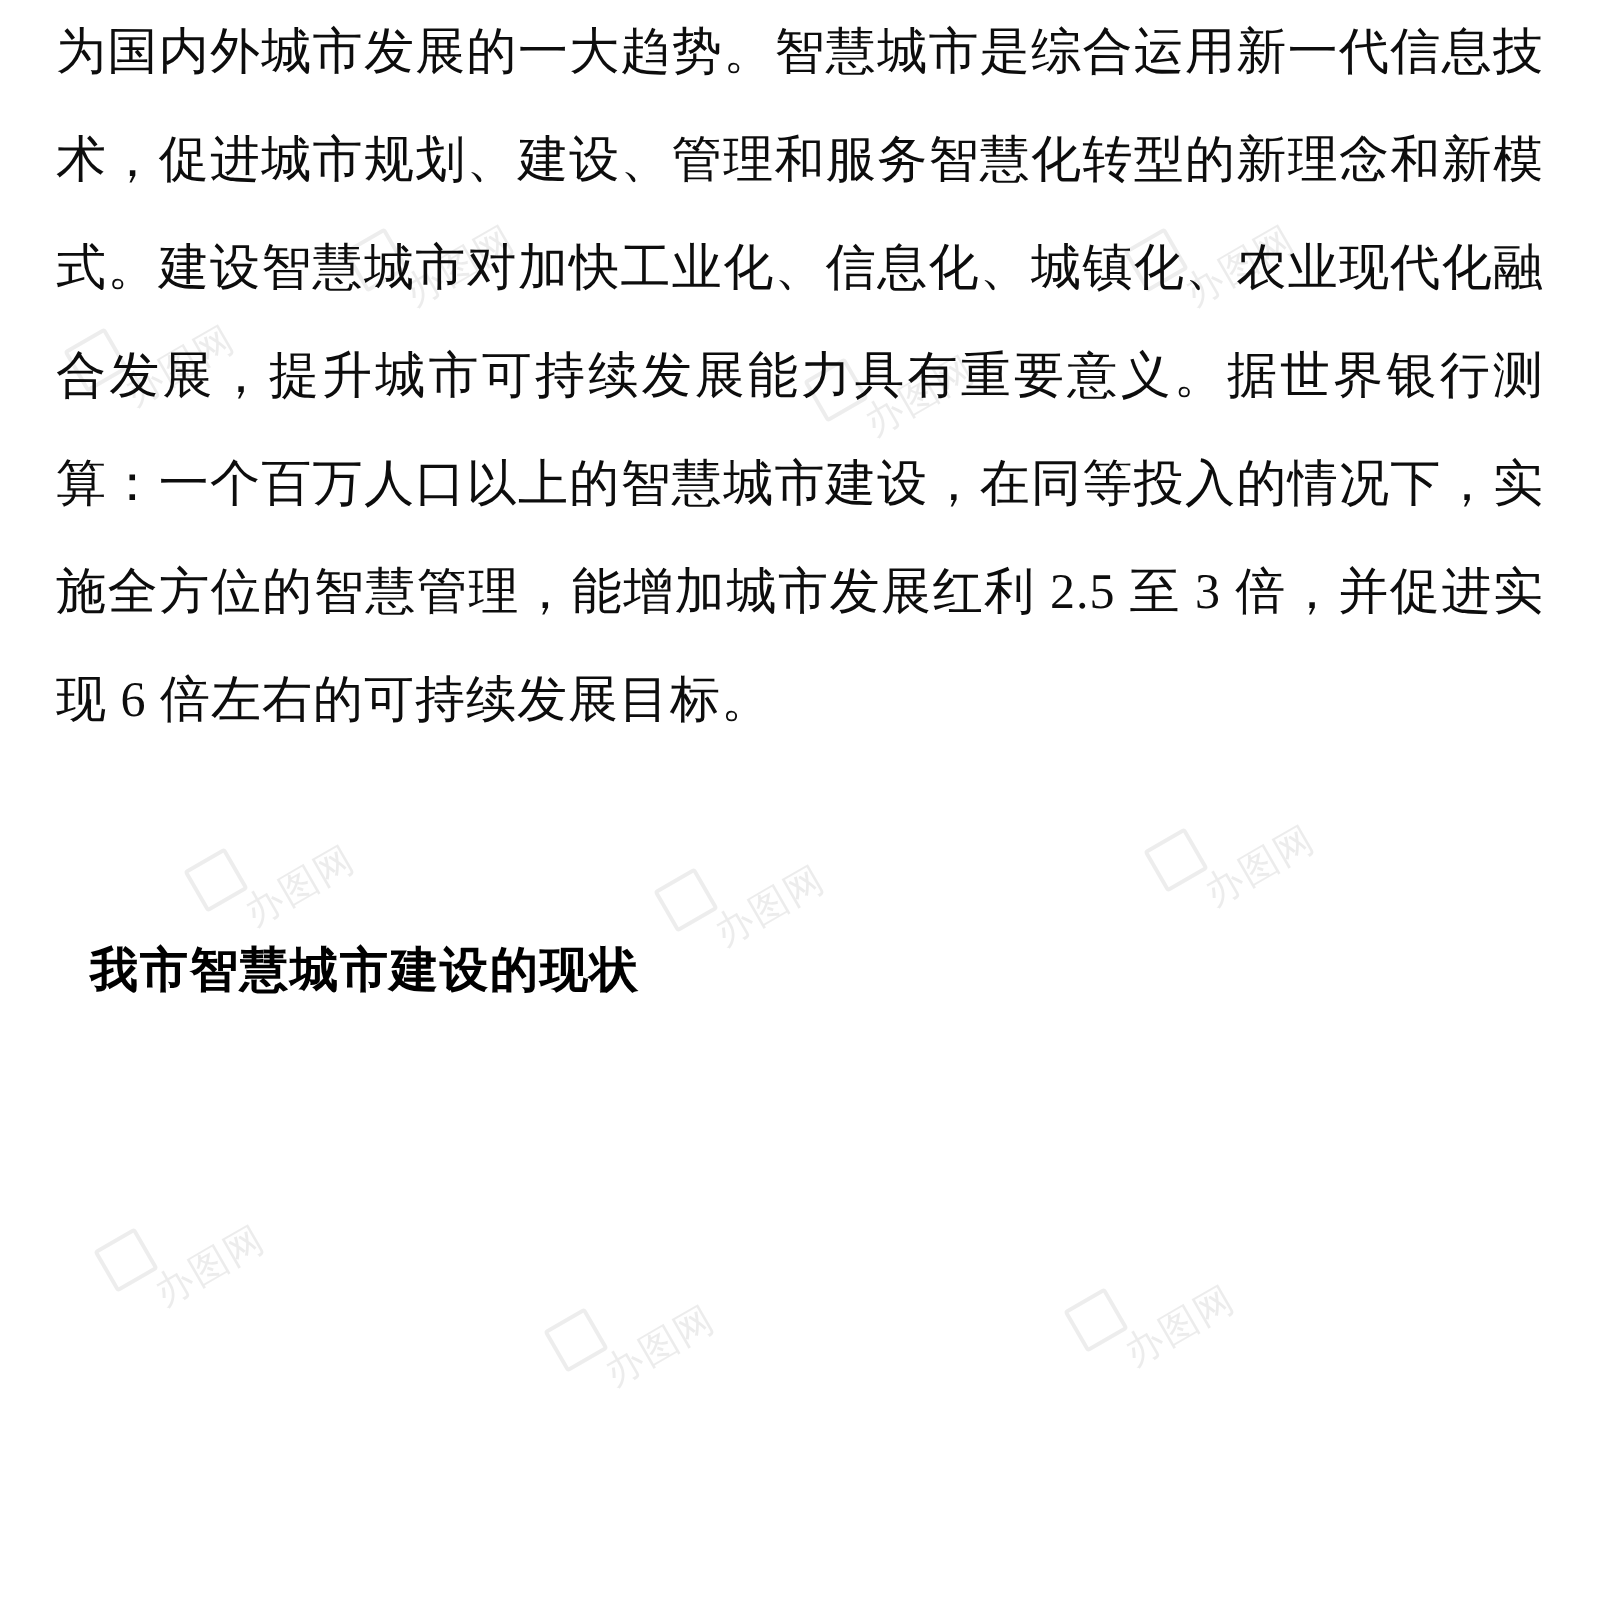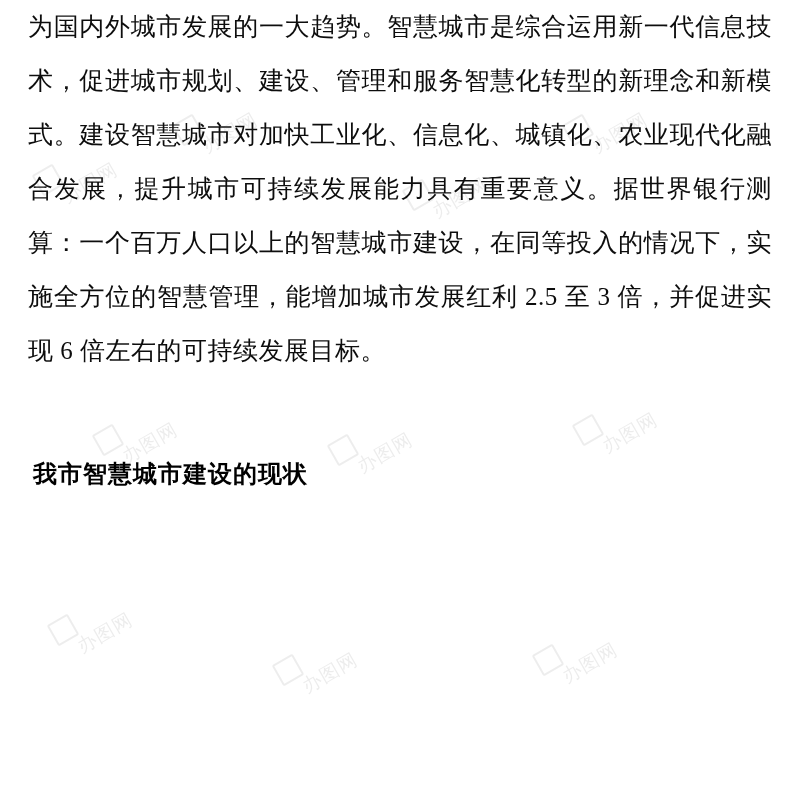--- a/index.html
+++ b/index.html
@@ -32,21 +32,21 @@
     letter-spacing: 0.5px;
     text-align: justify;
     text-justify: inter-ideograph;
     color: #0d0d0d;
   }
   p.para .indent {
     display: inline-block;
     width: 50px;
   }
   h2.heading {
-    margin: 5px;
+    margin: 17px;
     font-size: 24px;
     font-weight: bold;
     font-family: "Liberation Sans", "DejaVu Sans", sans-serif;
     letter-spacing: 1px;
     color: #000000;
     line-height: 34px;
   }
   .spacer-1 { height: 74px; }
   .spacer-2 { height: 74px; }
 

